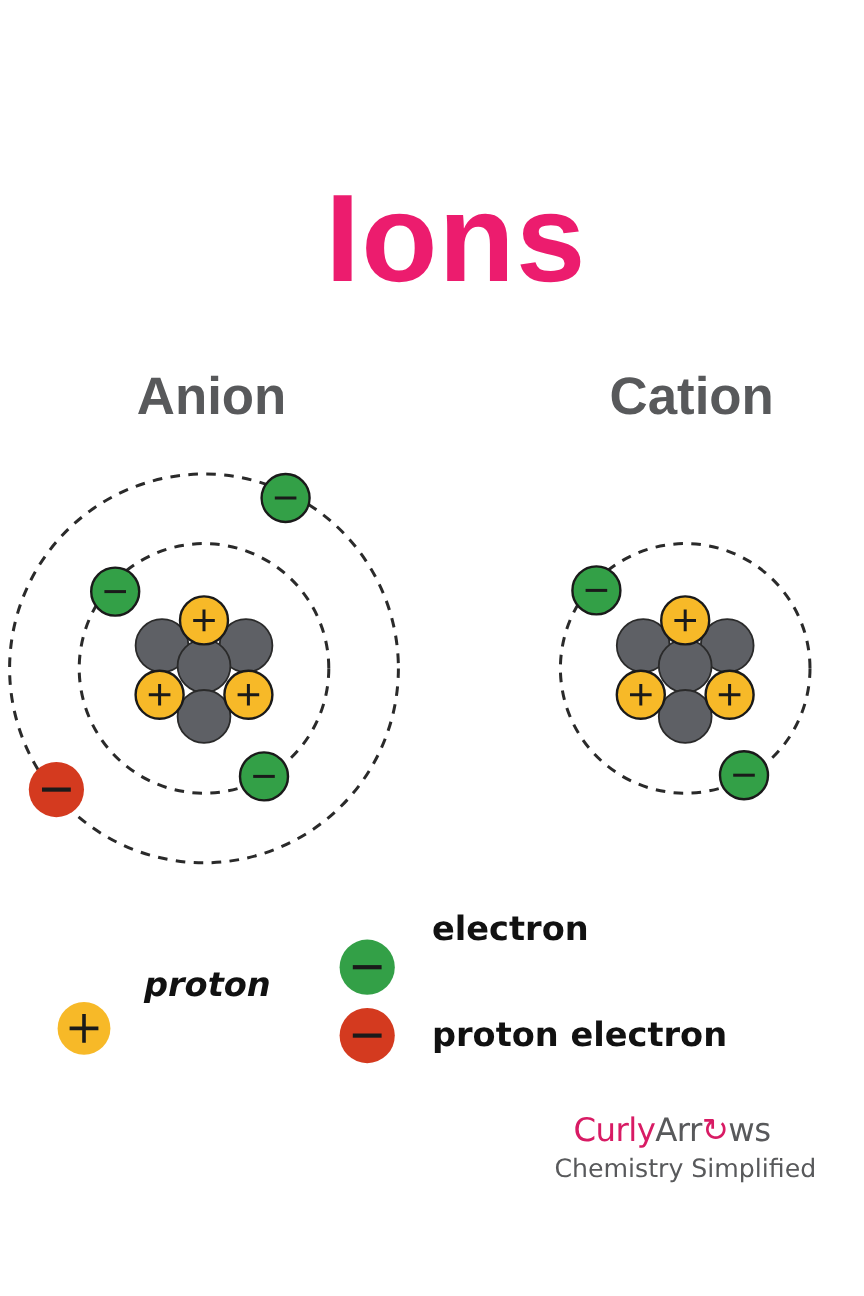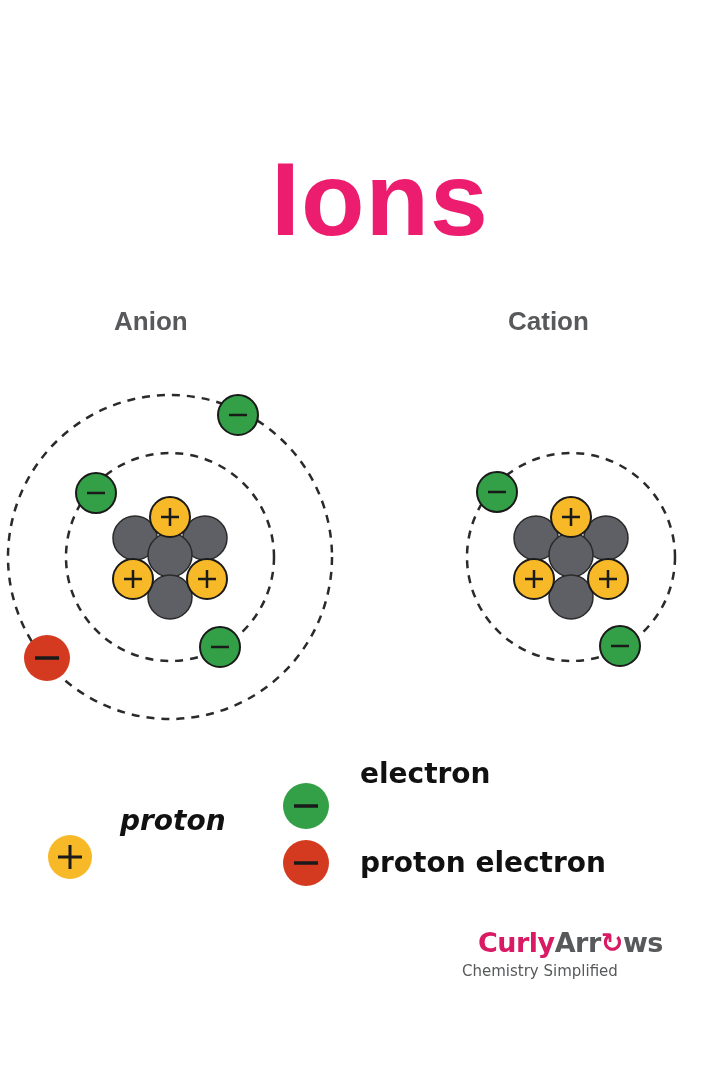--- a/index.html
+++ b/index.html
@@ -1,25 +1,25 @@
 <!DOCTYPE html>
 <html><head>
 <meta charset="utf-8">
 <style>
   html, body { margin: 0; padding: 0; background: #ffffff; }
   body { width: 720px; height: 1080px; position: relative; overflow: hidden; font-family: "Liberation Sans", sans-serif; }
   .title { position: absolute; top: 140px; left: 0; width: 760px; text-align: center; font-size: 104px; font-weight: bold; color: #ec1c6e; letter-spacing: 1px; }
-  .heading { position: absolute; top: 306px; font-size: 26px; font-weight: bold; color: #58595b; }
+  .heading { position: absolute; top: 306px; font-size: 44px; font-weight: bold; color: #58595b; }
   #anion-heading { left: 114px; }
   #cation-heading { left: 508px; }
   svg.diagram { position: absolute; left: 0; top: 0; }
   .legend-label { position: absolute; font-size: 28px; font-weight: bold; color: #111111; font-family: "DejaVu Sans", sans-serif; }
-  .brand { position: absolute; left: 478px; top: 927px; font-size: 27px; font-weight: bold; color: #d81b64; font-family: "DejaVu Sans", sans-serif; letter-spacing: -0.5px; }
+  .brand { position: absolute; left: 478px; top: 927px; font-size: 27px; font-weight: normal; color: #d81b64; font-family: "DejaVu Sans", sans-serif; letter-spacing: -0.5px; }
   .brand .arr { color: #58595b; }
-  .tagline { position: absolute; left: 462px; top: 962px; font-size: 15px; color: #58595b; font-family: "DejaVu Sans", sans-serif; }
+  .tagline { position: absolute; left: 462px; top: 962px; font-size: 21px; color: #58595b; font-family: "DejaVu Sans", sans-serif; }
 </style>
 </head>
 <body>
 
 <div class="title">Ions</div>
 <div class="heading" id="anion-heading">Anion</div>
 <div class="heading" id="cation-heading">Cation</div>
 
 <svg class="diagram" width="720" height="1080" viewBox="0 0 720 1080">
   <defs>

